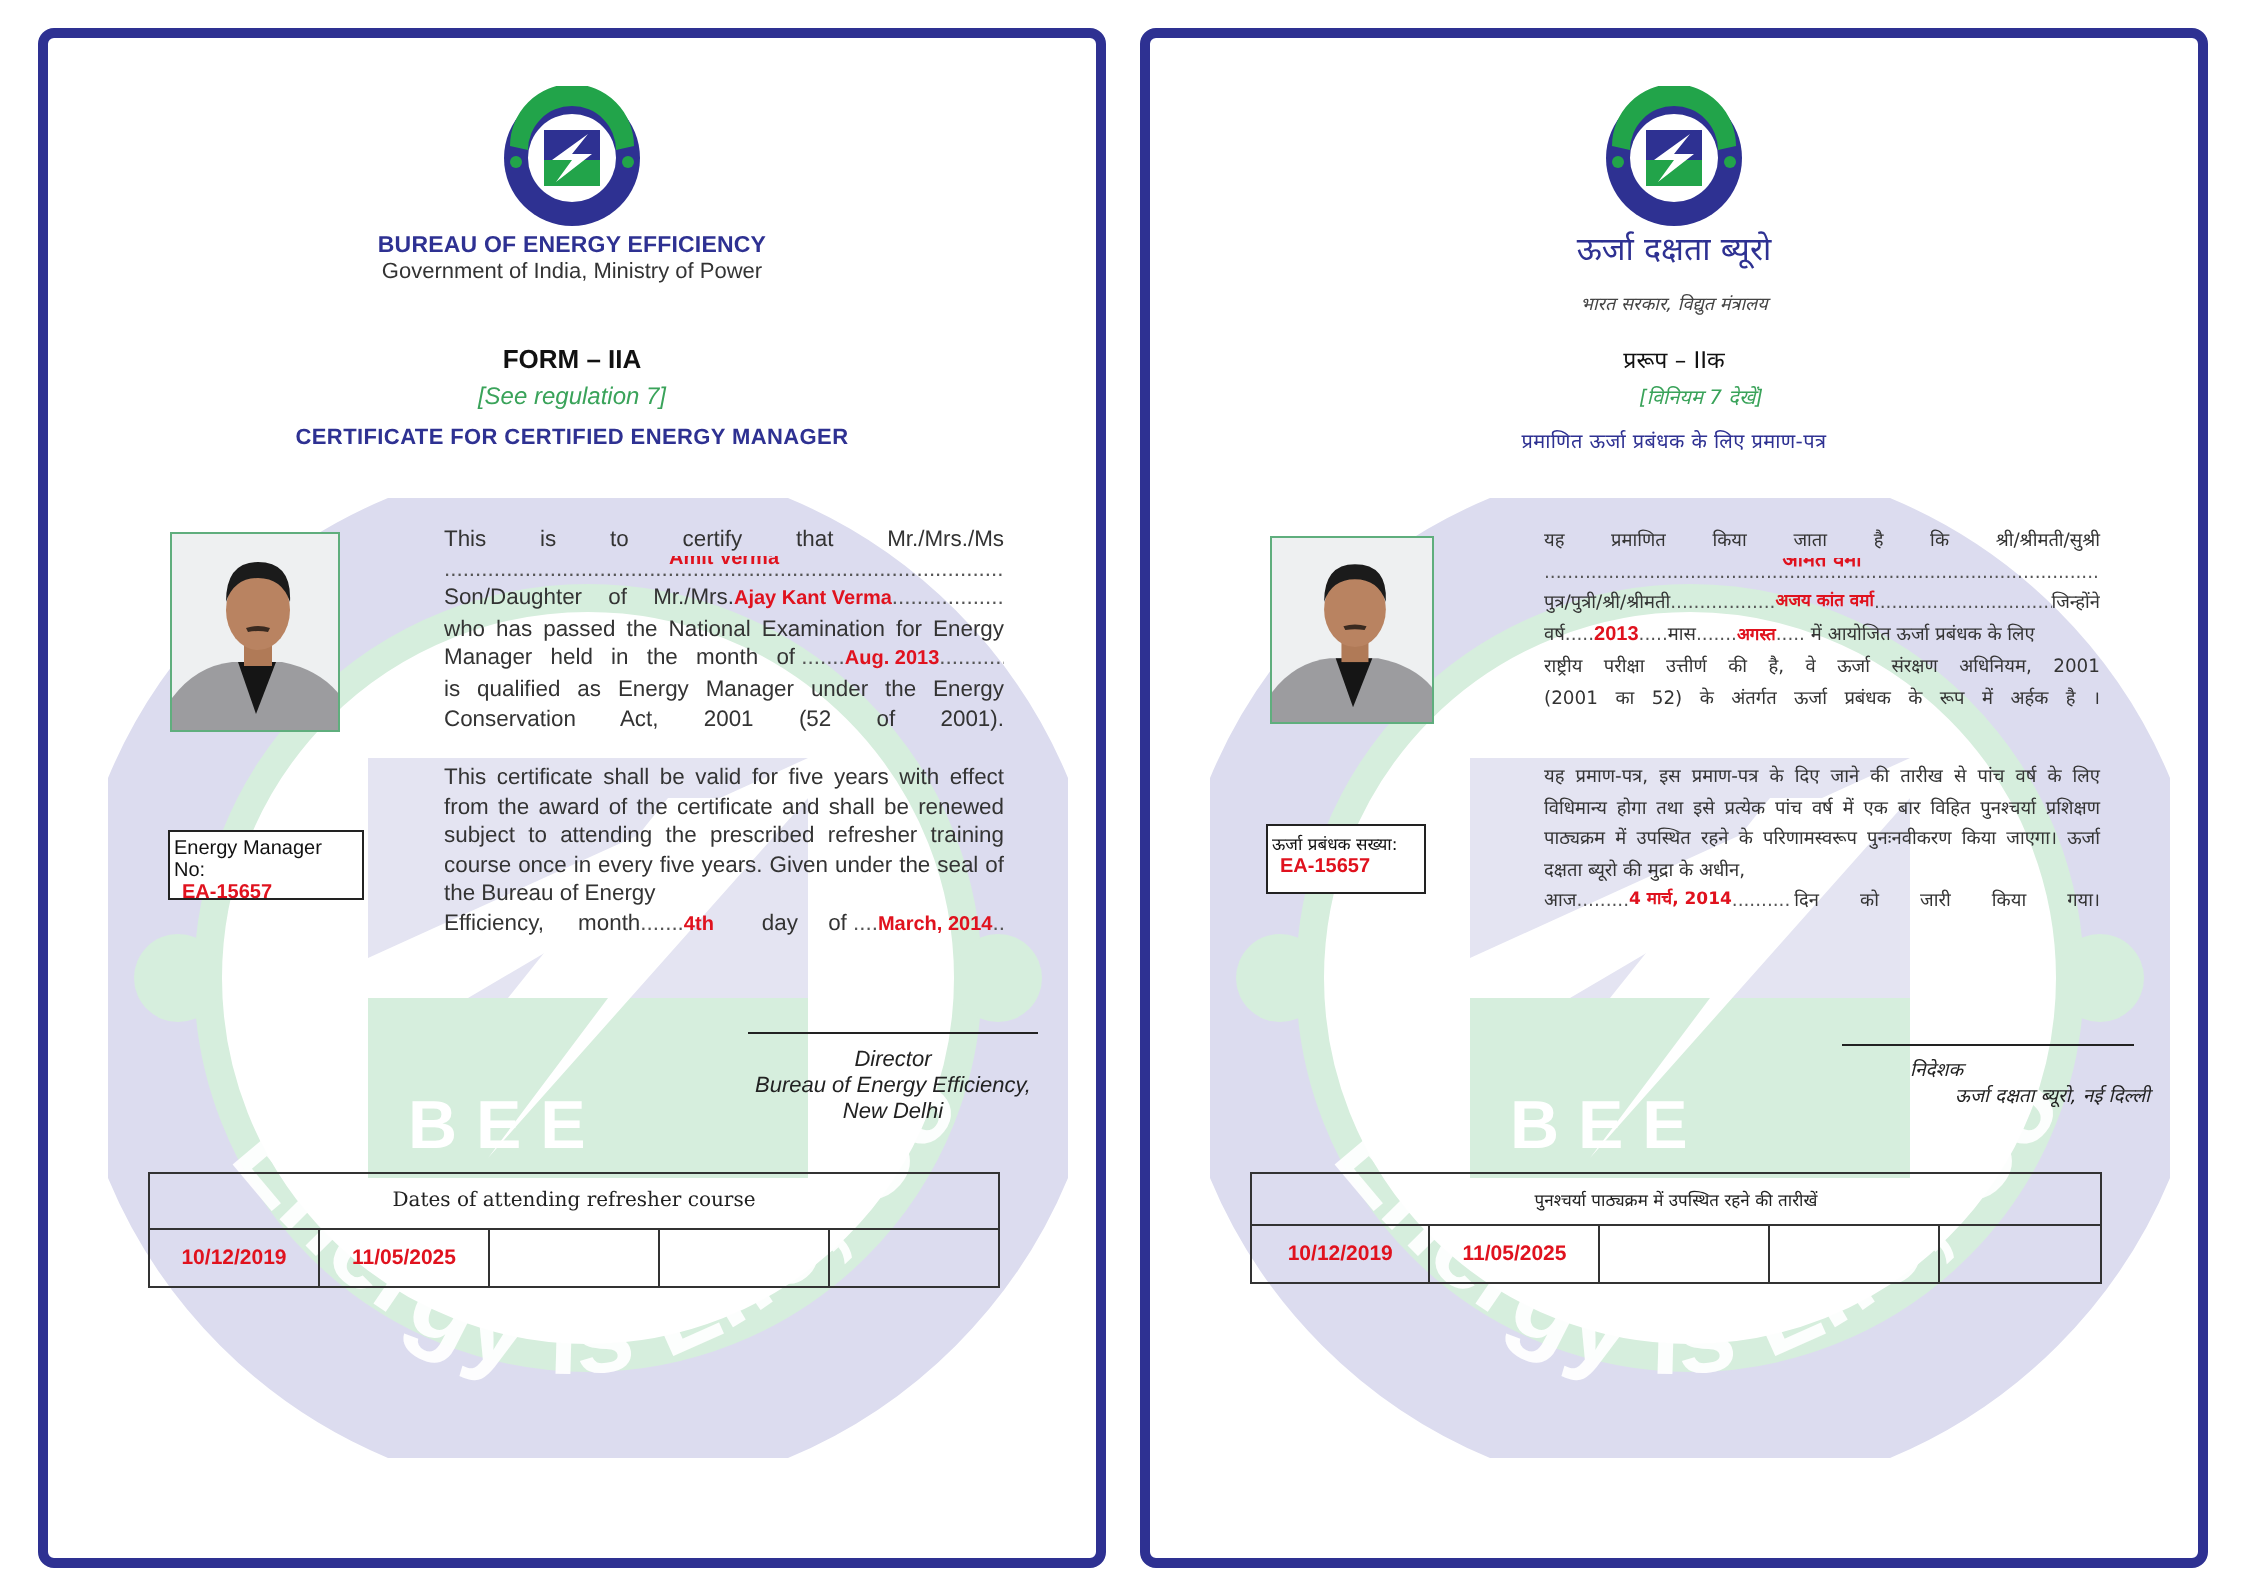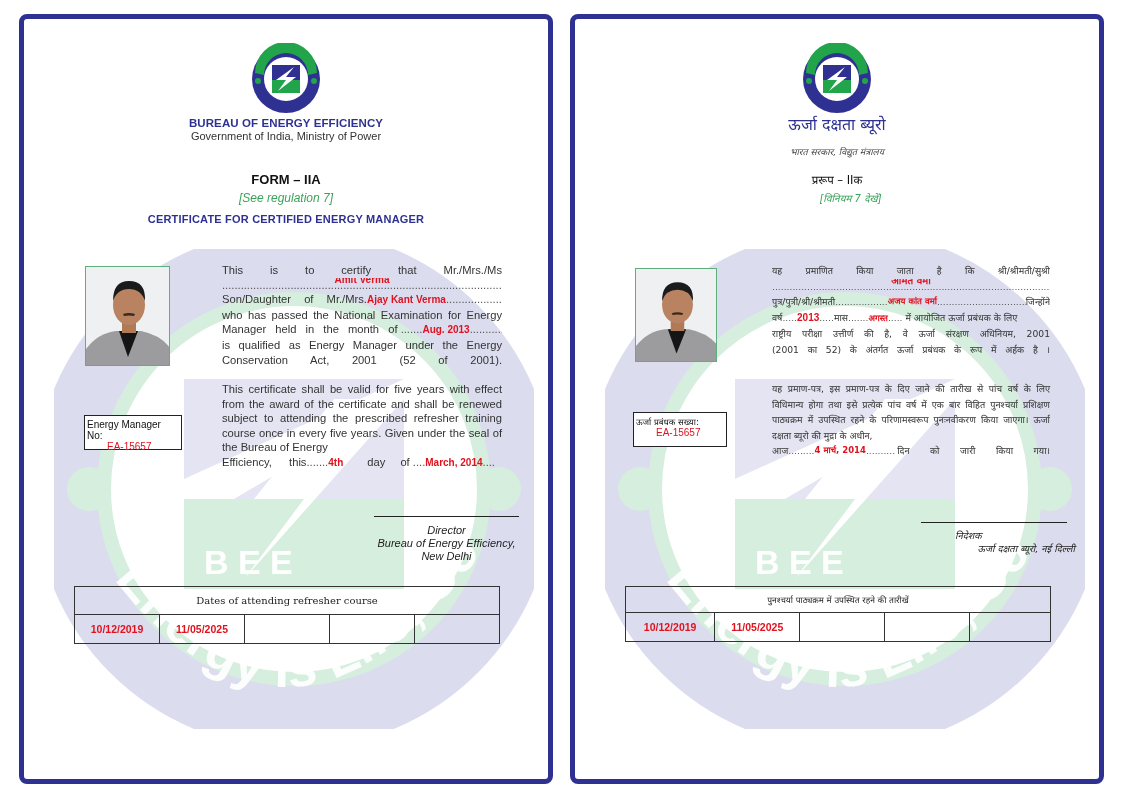--- a/index.html
+++ b/index.html
@@ -40,22 +40,22 @@
   .photo {
     position: absolute; left: 61px; top: 247px; width: 85px; height: 100px;
     border: 1.5px solid #5fae7d; background: #e9e9ea; overflow: hidden;
   }
 
   .em-box {
     position: absolute; left: 60px; top: 396px; width: 98px; height: 35px;
     border: 1px solid #222; background: #fff; padding: 3px 2px;
     font-size: 10px; color: #111;
   }
-  .em-box .num { color: #e0121e; font-weight: normal; margin-left: 20px; font-size: 10px; }
-  .hi .em-box { width: 94px; font-family: "DejaVu Sans", sans-serif; font-size: 8.5px; }
+  .em-box .num { color: #e0121e; font-weight: bold; margin-left: 4px; font-size: 10px; }
+  .hi .em-box { width: 80px; font-family: "DejaVu Sans", sans-serif; font-size: 8.5px; }
   .hi .em-box .num { font-family: "Liberation Sans", sans-serif; font-size: 10px; }
 
   .body-text {
     position: absolute; left: 198px; width: 280px;
     font-size: 11.2px; line-height: 14.6px; color: #333; text-align: justify;
   }
   .p1 { top: 244px; }
   .p2 { top: 363px; }
   .hi .body-text { left: 197px; width: 278px; font-family: "DejaVu Sans", sans-serif; font-size: 9.2px; line-height: 15.5px; }
   .hi .p2 { top: 362px; }
@@ -146,21 +146,21 @@
     </div>
     <div style="white-space:nowrap; overflow:hidden;"><span style="word-spacing:10px;">Son/Daughter of Mr./Mrs.</span><span class="fill">Ajay Kant Verma</span><span class="dots">................................</span></div>
     <div style="text-align: justify; text-align-last: justify;">who has passed the National Examination for Energy</div>
     <div style="white-space:nowrap; overflow:hidden;"><span style="word-spacing:6px;">Manager held in the month of</span><span class="dots"> .......</span><span class="fill">Aug. 2013</span><span class="dots">.................</span></div>
     <div style="text-align: justify; text-align-last: justify;">is qualified as Energy Manager under the Energy</div>
     <div style="text-align: justify; text-align-last: justify;">Conservation Act, 2001 (52 of 2001).</div>
   </div>
 
   <div class="body-text p2">
     <span>This certificate shall be valid for five years with effect from the award of the certificate and shall be renewed subject to attending the prescribed refresher training course once in every five years. Given under the seal of the Bureau of Energy</span>
-    <div style="white-space:nowrap; overflow:hidden;"><span style="word-spacing:14px;">Efficiency, this</span><span class="dots">.......</span><span class="fill">4th</span><span style="display:inline-block; width:24px;"></span><span style="word-spacing:12px;">day of</span><span class="dots"> ....</span><span class="fill">March, 2014</span><span class="dots">....</span></div>
+    <div style="white-space:nowrap; overflow:hidden;"><span style="word-spacing:14px;">Efficiency, month</span><span class="dots">.......</span><span class="fill">4th</span><span style="display:inline-block; width:24px;"></span><span style="word-spacing:12px;">day of</span><span class="dots"> ....</span><span class="fill">March, 2014</span><span class="dots">....</span></div>
   </div>
 
   <div class="sig-line"></div>
   <div class="signature">
     <div>Director</div>
     <div>Bureau of Energy Efficiency,</div>
     <div>New Delhi</div>
   </div>
 
   <table class="refresher">
@@ -206,20 +206,21 @@
     <polygon points="44,24 26,37 36,37 28,48 46,34 36,34" fill="#ffffff"></polygon>
     <circle cx="8" cy="38" r="3" fill="#22a44a"></circle>
     <circle cx="64" cy="38" r="3" fill="#22a44a"></circle>
   </svg>
 
   <div class="center org-hi">ऊर्जा दक्षता ब्यूरो</div>
   <div class="center gov-hi">भारत सरकार, विद्युत मंत्रालय</div>
 
   <div class="center form-title">प्ररूप – IIक</div>
   <div class="center regulation">[विनियम 7 देखें]</div>
+  <div class="center cert-title">प्रमाणित ऊर्जा प्रबंधक के लिए प्रमाण-पत्र</div>
 
   <div class="photo" style="left:60px; top:249px; width:82px; height:94px;">
     <svg width="82" height="94" viewBox="0 0 85 100" preserveAspectRatio="none">
       <rect width="85" height="100" fill="#eef0f1"></rect>
       <path d="M 0 100 L 0 82 Q 12 66 30 64 L 55 64 Q 75 68 85 82 L 85 100 Z" fill="#9c9c9f"></path>
       <path d="M 33 64 L 42 90 L 52 64 Z" fill="#151515"></path>
       <rect x="36" y="54" width="14" height="12" fill="#b07a57"></rect>
       <ellipse cx="43" cy="38" rx="16" ry="20" fill="#b98361"></ellipse>
       <path d="M 27 34 Q 27 14 43 14 Q 60 14 59 34 Q 55 22 43 22 Q 31 22 27 34 Z" fill="#1b1b1b"></path>
       <path d="M 37 47 Q 43 45 49 47 L 48 49 Q 43 48 38 49 Z" fill="#3a2a20"></path>

